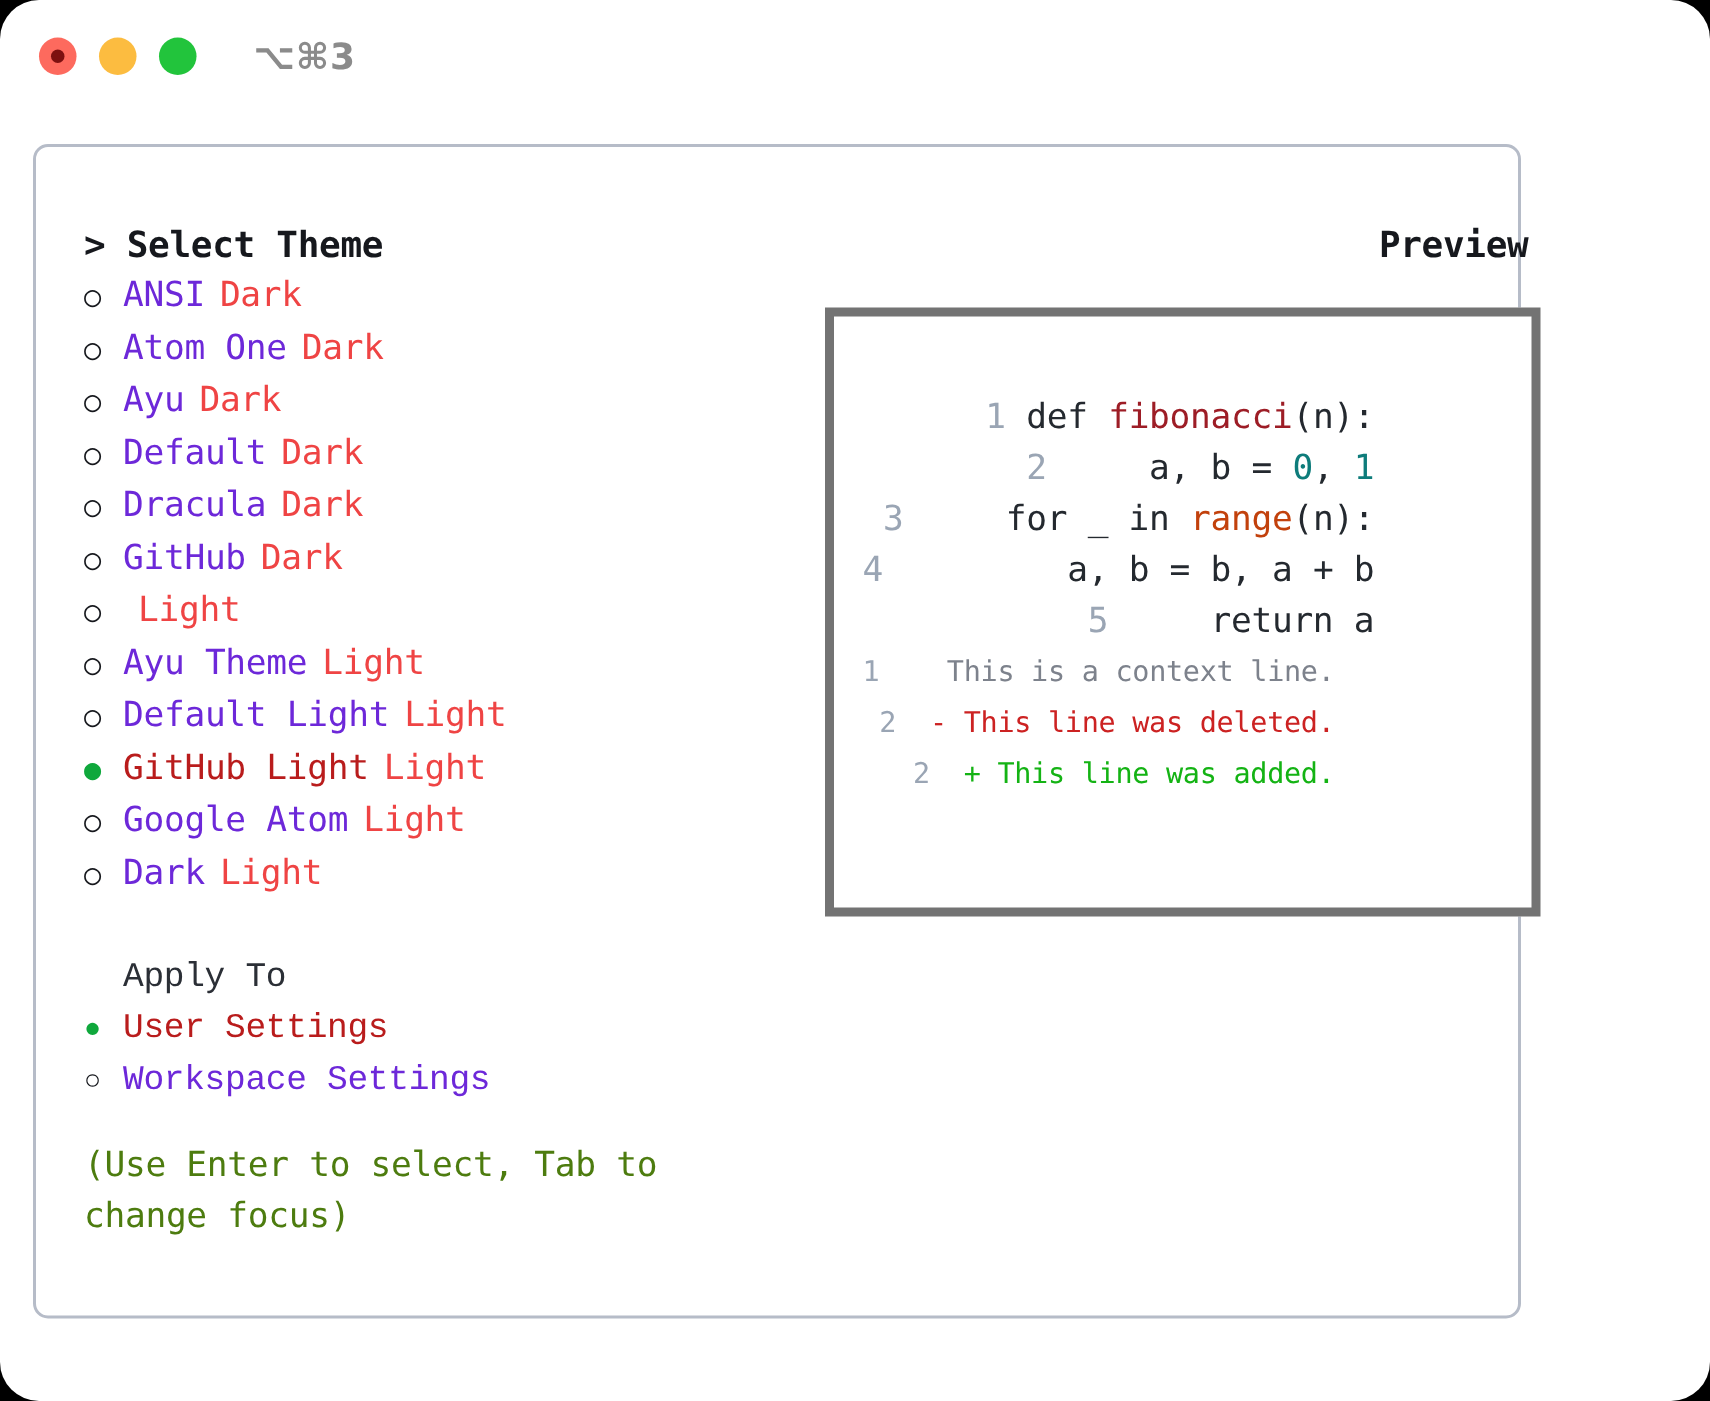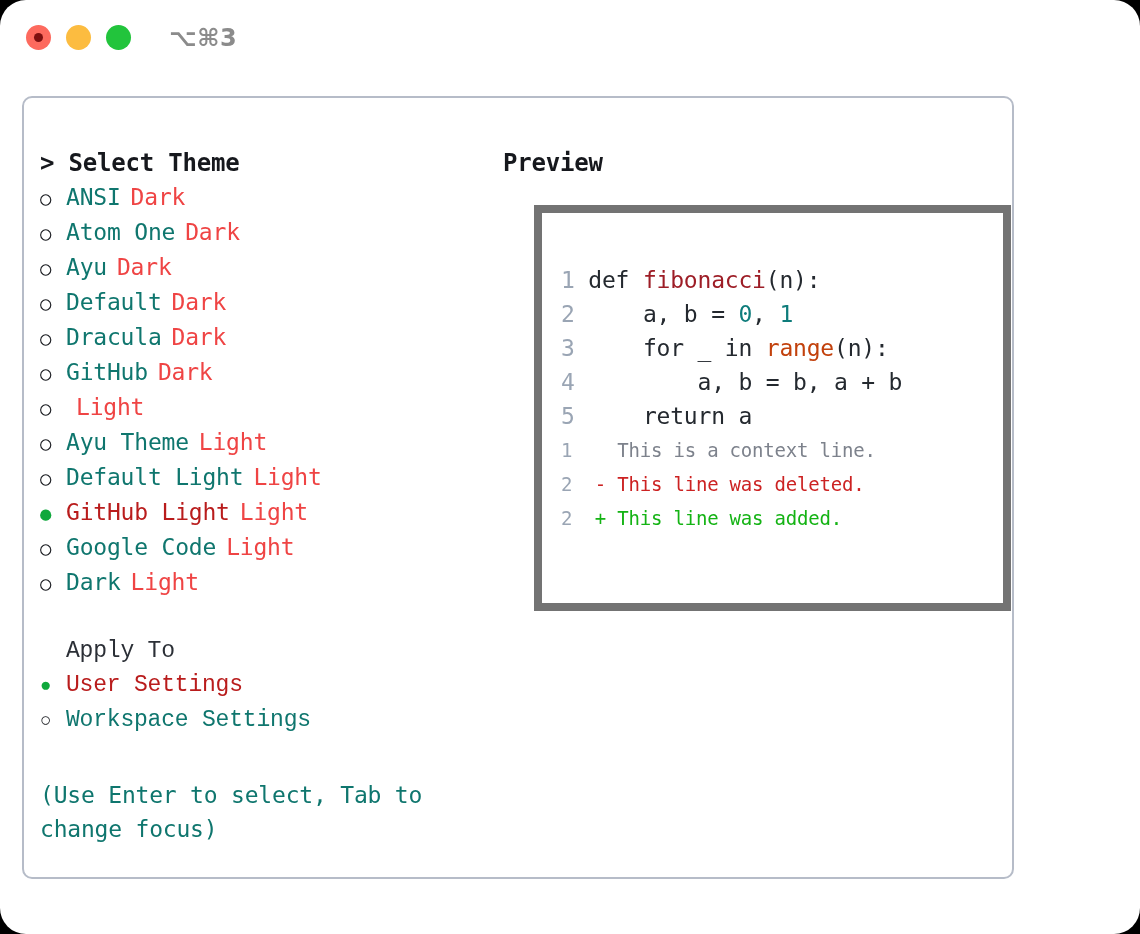--- a/index.html
+++ b/index.html
@@ -76,34 +76,35 @@
     width: 992px;
     height: 783px;
     border: 2px solid #b6bcc8;
     border-radius: 10px;
     background: #ffffff;
   }
 
   
   .content {
     position: absolute;
-    left: 0; top: 0;
+    left: 16px; top: 0;
     width: 100%;
     height: 100%;
   }
 
   .col-left {
     position: absolute;
     left: 16px; top: 48px;
     width: 460px;
   }
   .col-right {
     position: absolute;
     left: 479px; top: 48px;
     width: 500px;
+    text-align: right;
   }
 
   
   .heading {
     font-size: 24px;
     font-weight: 700;
     color: #16181d;
     line-height: 34px;
     white-space: pre;
     letter-spacing: -0.2px;
@@ -121,55 +122,55 @@
     letter-spacing: -0.2px;
   }
   .bullet {
     display: inline-block;
     width: 26px;
     flex: 0 0 26px;
     font-size: 19px;
     color: #16181d;
   }
   .bullet.sel { color: #0fa83c; font-size: 19px; }
-  .row-label { color: #0f766e; }
+  .row-label { color: #6d28d9; }
   .row.selected .row-label { color: #b91c1c; }
   .row-tag {
     color: #ef4444;
     padding-left: 10px;
   }
 
   
   .apply-block { margin-top: 34px; font-family: Liberation Mono, monospace; }
   .apply-title {
     font-size: 23px;
     color: #2b2f36;
     line-height: 34px;
     padding-left: 26px;
     white-space: pre;
     letter-spacing: -0.2px;
   }
 
   
   .help {
-    margin-top: 40px;
-    font-size: 23px;
-    color: #0f766e;
+    margin-top: 22px;
+    font-size: 23px;
+    color: #4d7c0f;
     line-height: 34px;
     width: 420px;
     letter-spacing: -0.2px;
   }
 
   
   .preview-box {
     position: absolute;
     left: 31px; top: 59px;
     width: 477px;
     height: 406px;
-    border: 8px solid #737373;
+    border: 6px solid #737373;
     background: #ffffff;
   }
   .code {
     position: absolute;
     left: 19px; top: 50px;
     font-size: 23px;
     line-height: 34px;
     white-space: pre;
     letter-spacing: -0.2px;
   }
@@ -217,21 +218,21 @@
             <div class="row"><span class="bullet">○</span><span class="row-label">ANSI</span><span class="row-tag">Dark</span></div>
             <div class="row"><span class="bullet">○</span><span class="row-label">Atom One</span><span class="row-tag">Dark</span></div>
             <div class="row"><span class="bullet">○</span><span class="row-label">Ayu</span><span class="row-tag">Dark</span></div>
             <div class="row"><span class="bullet">○</span><span class="row-label">Default</span><span class="row-tag">Dark</span></div>
             <div class="row"><span class="bullet">○</span><span class="row-label">Dracula</span><span class="row-tag">Dark</span></div>
             <div class="row"><span class="bullet">○</span><span class="row-label">GitHub</span><span class="row-tag">Dark</span></div>
             <div class="row"><span class="bullet">○</span><span class="row-tag">Light</span></div>
             <div class="row"><span class="bullet">○</span><span class="row-label">Ayu Theme</span><span class="row-tag">Light</span></div>
             <div class="row"><span class="bullet">○</span><span class="row-label">Default Light</span><span class="row-tag">Light</span></div>
             <div class="row selected"><span class="bullet sel">●</span><span class="row-label">GitHub Light</span><span class="row-tag">Light</span></div>
-            <div class="row"><span class="bullet">○</span><span class="row-label">Google Code</span><span class="row-tag">Light</span></div>
+            <div class="row"><span class="bullet">○</span><span class="row-label">Google Atom</span><span class="row-tag">Light</span></div>
             <div class="row"><span class="bullet">○</span><span class="row-label">Dark</span><span class="row-tag">Light</span></div>
           </div>
 
         <div class="apply-block">
           <div class="apply-title">Apply To</div>
           <div id="apply-list">
               <div class="row selected"><span class="bullet sel">●</span><span class="row-label">User Settings</span></div>
               <div class="row"><span class="bullet">○</span><span class="row-label">Workspace Settings</span></div>
             </div>
         </div>

